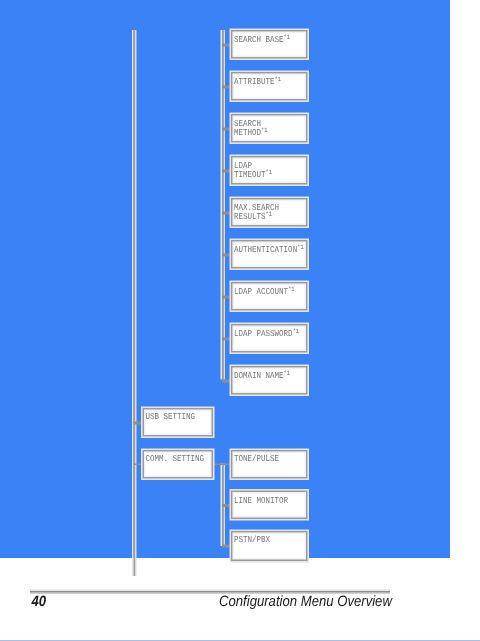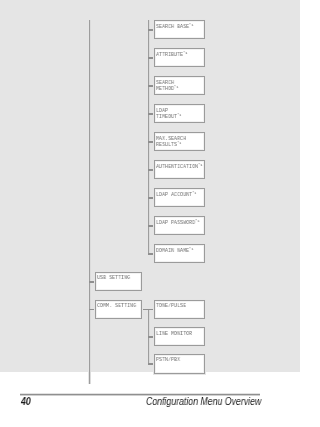--- a/index.html
+++ b/index.html
@@ -1,19 +1,19 @@
 <!DOCTYPE html>
 <html><head>
 <meta charset="utf-8">
 <title>Configuration Menu Overview</title>
 <style>
   html,body{margin:0;padding:0;}
   body{width:300px;height:427px;background:#ffffff;position:relative;overflow:hidden;
        font-family:"Liberation Sans",sans-serif;}
-  .page{position:absolute;left:0;top:0;width:300px;height:372px;background:#e5e5e5;}
+  .page{position:absolute;left:0;top:0;width:300px;height:372px;background:#3b82f6;}
 
   
   .vline{position:absolute;background:#9d9d9d;width:1px;z-index:2;
          box-shadow:1px 0 0 #dcdcdc,-1px 0 0 #e6e6e6;}
   .hline{position:absolute;background:#8f8f8f;height:1.6px;z-index:2;}
 
   #trunk-main{left:89px;top:20px;height:364px;}
   #trunk-ldap{left:148px;top:20px;height:233px;}
   #trunk-comm{left:148px;top:309.3px;height:54.8px;}
   #conn-comm-stem{left:142px;top:308.7px;width:7px;}

